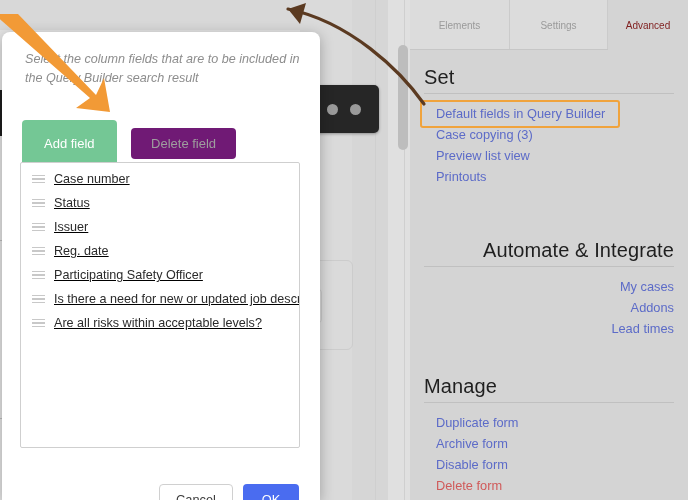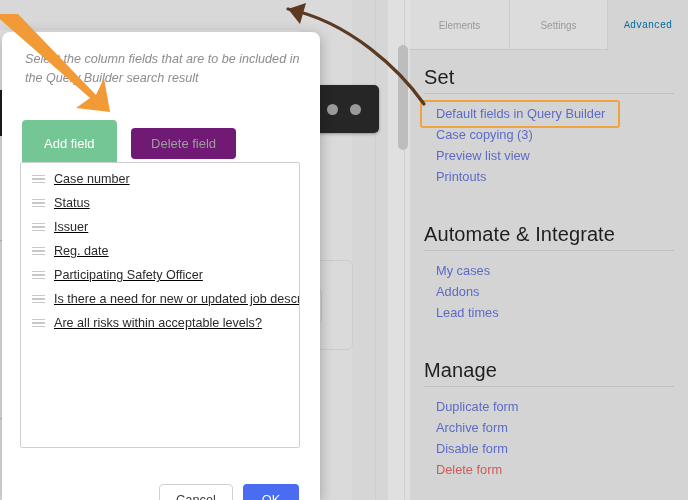--- a/index.html
+++ b/index.html
@@ -38,21 +38,21 @@
   .left-dark-strip { position:absolute; left:0px; top:90px; width:5px; height:46px; background:#1d1d1d; }
   .left-edge-line { position:absolute; left:0px; top:240px; width:4px; height:1px; background:#bcbcbc; }
   .left-edge-line2 { position:absolute; left:0px; top:418px; width:4px; height:1px; background:#bcbcbc; }
 
   
   .right-panel { position:absolute; left:410px; top:0; width:278px; height:500px; background:#d4d4d4; }
   .tabstrip { position:absolute; left:410px; top:0; width:278px; height:50px; }
   .tab { position:absolute; top:0; height:50px; display:flex; align-items:center; justify-content:center;
          font-size:10px; }
   .tab.inactive { background:#dcdcdc; color:#9a9a9a; border-right:1px solid #cbcbcb; }
-  .tab.active { background:#d4d4d4; color:#0369a1;font-family:Liberation Mono, monospace; }
+  .tab.active { background:#d4d4d4; color:#7f1d1d; }
   .tab-elements { left:0px; width:100px; }
   .tab-settings { left:100px; width:98px; }
   .tab-advanced { left:198px; width:80px; }
   .tabstrip-underline { position:absolute; left:410px; top:49px; width:198px; height:1px; background:#c6c6c6; }
 
   .panel-body { position:absolute; left:410px; top:50px; width:278px; height:450px; padding:0 14px; }
 
   .sec-title { font-size:20px; color:#1f1f1f; font-weight:400; letter-spacing:.1px; }
   .sec-rule { height:1px; background:#c0c0c0; margin-top:4px; }
   .link-list { margin-top:9px; padding-left:12px; }
@@ -142,21 +142,21 @@
       <div class="sec-title">Set</div>
       <div class="sec-rule"></div>
       <div class="link-list">
         <a class="panel-link boxed">Default fields in Query Builder</a>
         <a class="panel-link">Case copying (3)</a>
         <a class="panel-link">Preview list view</a>
         <a class="panel-link">Printouts</a>
       </div>
     </div>
 
-    <div style="margin-top:36px;">
+    <div style="margin-top:52px;text-align:right;">
       <div class="sec-title">Automate &amp; Integrate</div>
       <div class="sec-rule"></div>
       <div class="link-list">
         <a class="panel-link">My cases</a>
         <a class="panel-link">Addons</a>
         <a class="panel-link">Lead times</a>
       </div>
     </div>
 
     <div style="margin-top:36px;">

